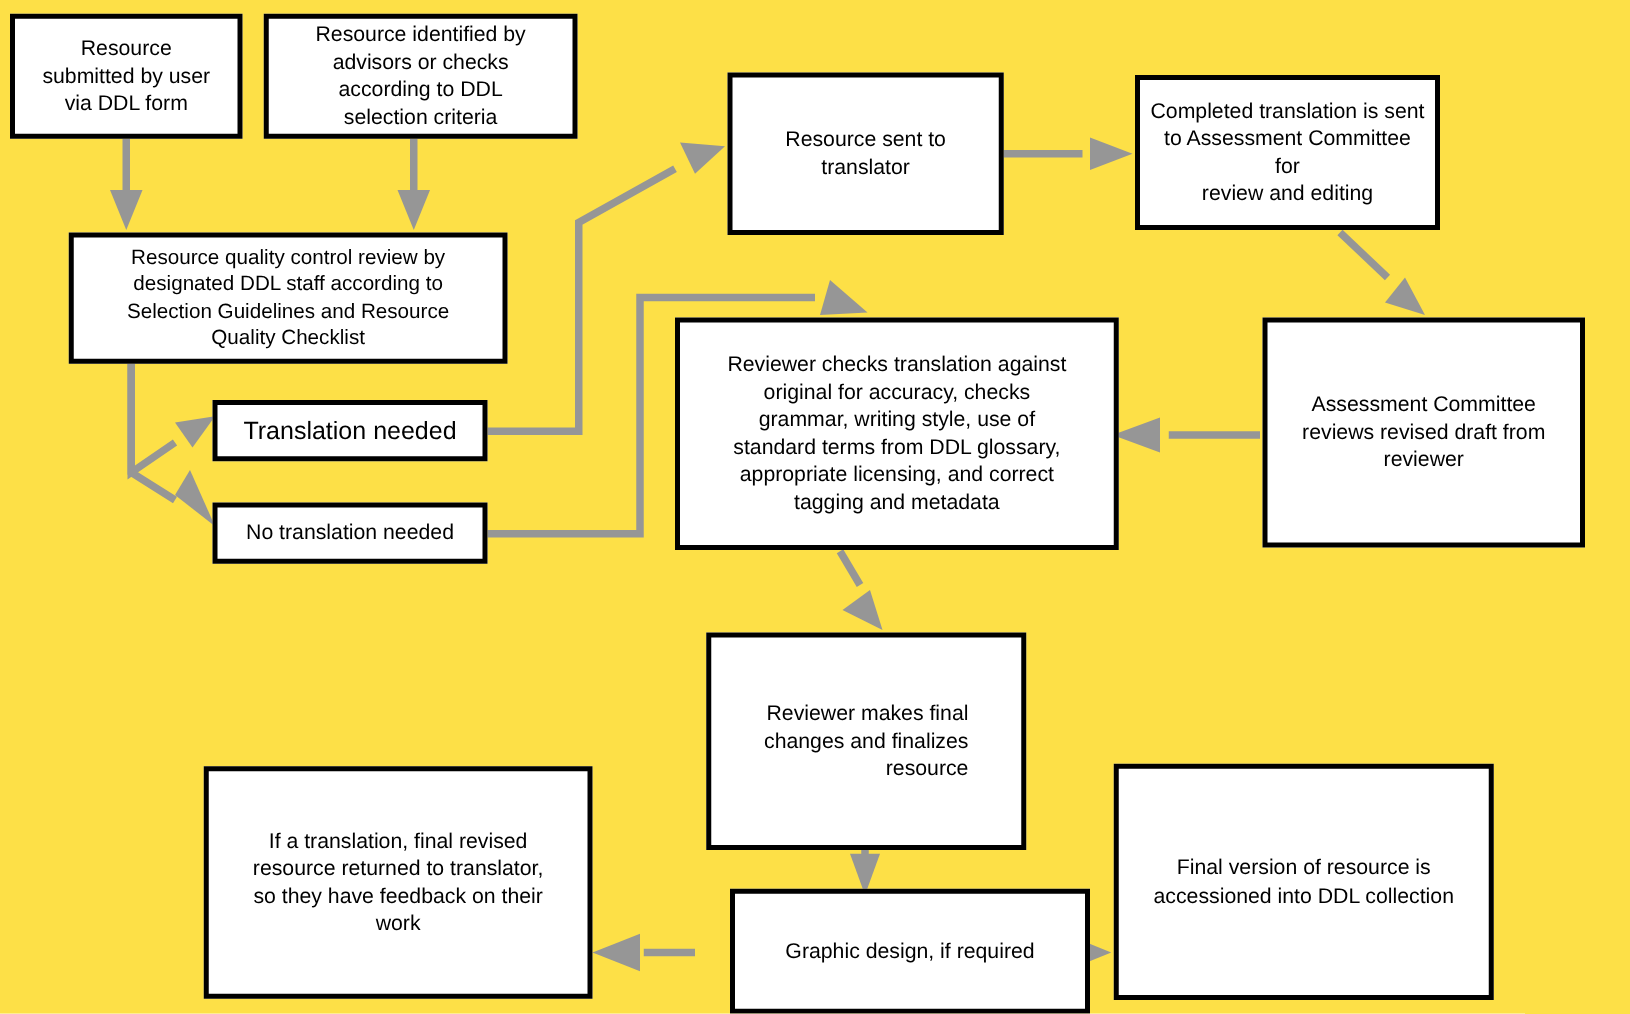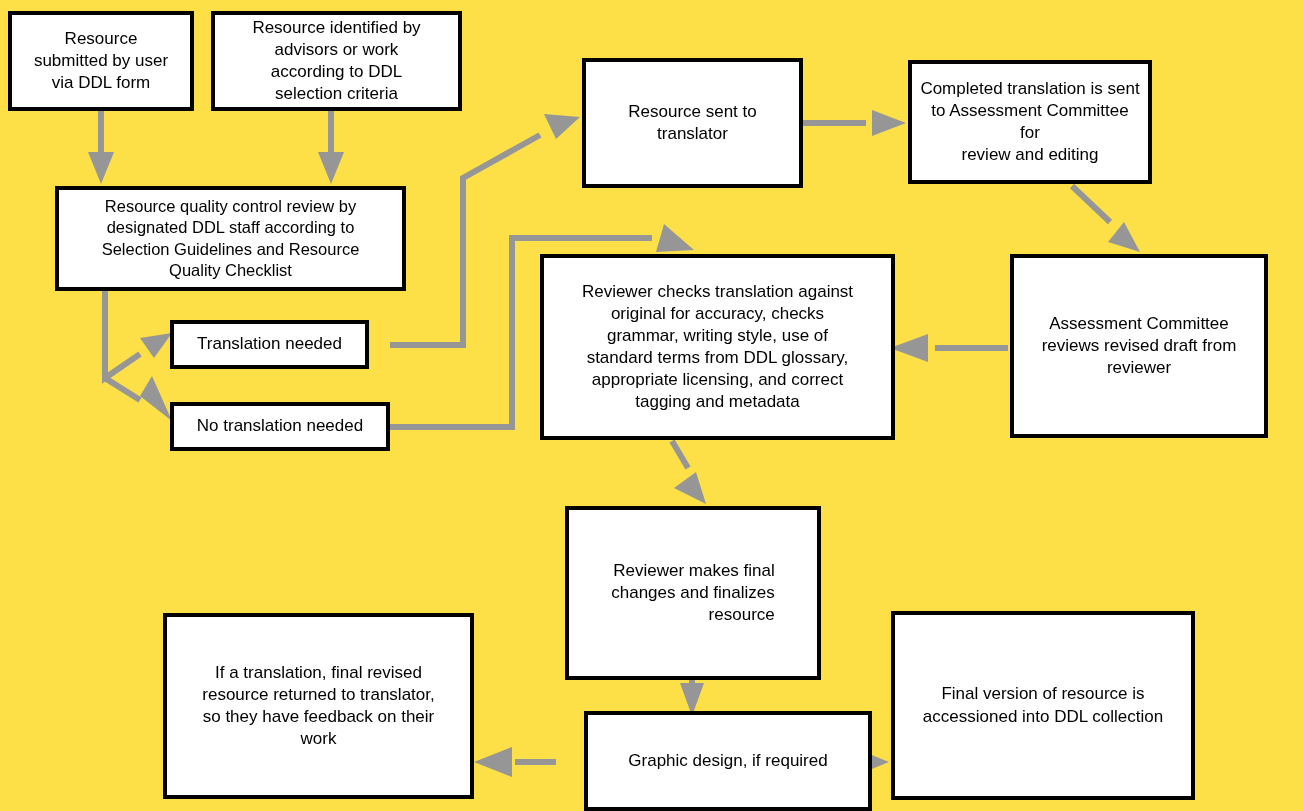--- a/index.html
+++ b/index.html
@@ -125,30 +125,30 @@
       <path class="edge-head" d="M 889 762 L 852 747 L 852 777 Z"></path>
     </g>
 
   </svg>
 
   <div class="node" style="left:8px; top:11px; width:186px; height:100px; font-size:17px;">Resource
 submitted by user
 via DDL form</div>
 
   <div class="node" style="left:211px; top:11px; width:251px; height:100px; font-size:17px;">Resource identified by
-advisors or work
+advisors or checks
 according to DDL
 selection criteria</div>
 
   <div class="node" style="left:55px; top:186px; width:351px; height:105px; font-size:16.5px;">Resource quality control review by
 designated DDL staff according to
 Selection Guidelines and Resource
 Quality Checklist</div>
 
-  <div class="node" style="left:170px; top:320px; width:199px; height:49px; font-size:17px;text-align:center;">Translation needed</div>
+  <div class="node" style="left:170px; top:320px; width:220px; height:49px; font-size:20px;text-align:center;">Translation needed</div>
 
   <div class="node" style="left:170px; top:402px; width:220px; height:49px; font-size:17px;">No translation needed</div>
 
   <div class="node" style="left:582px; top:58px; width:221px; height:130px; font-size:17px;">Resource sent to
 translator</div>
 
   <div class="node" style="left:908px; top:60px; width:244px; height:124px; font-size:17px;">Completed translation is sent
 to Assessment Committee for
 review and editing</div>
 

